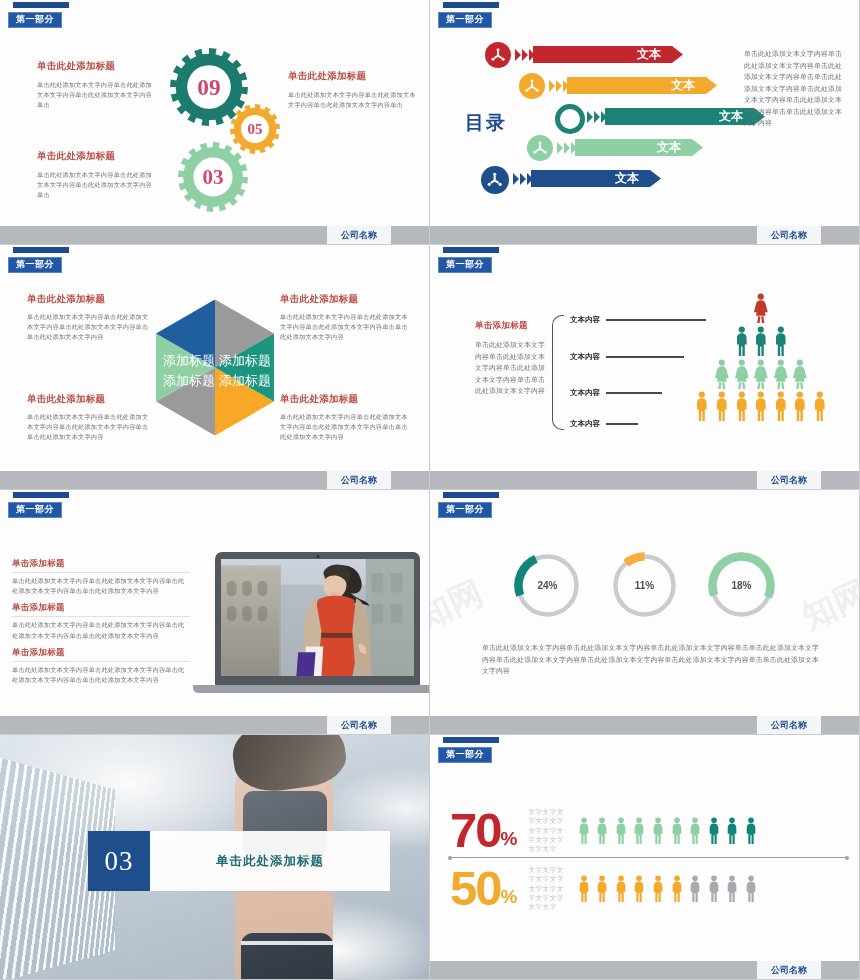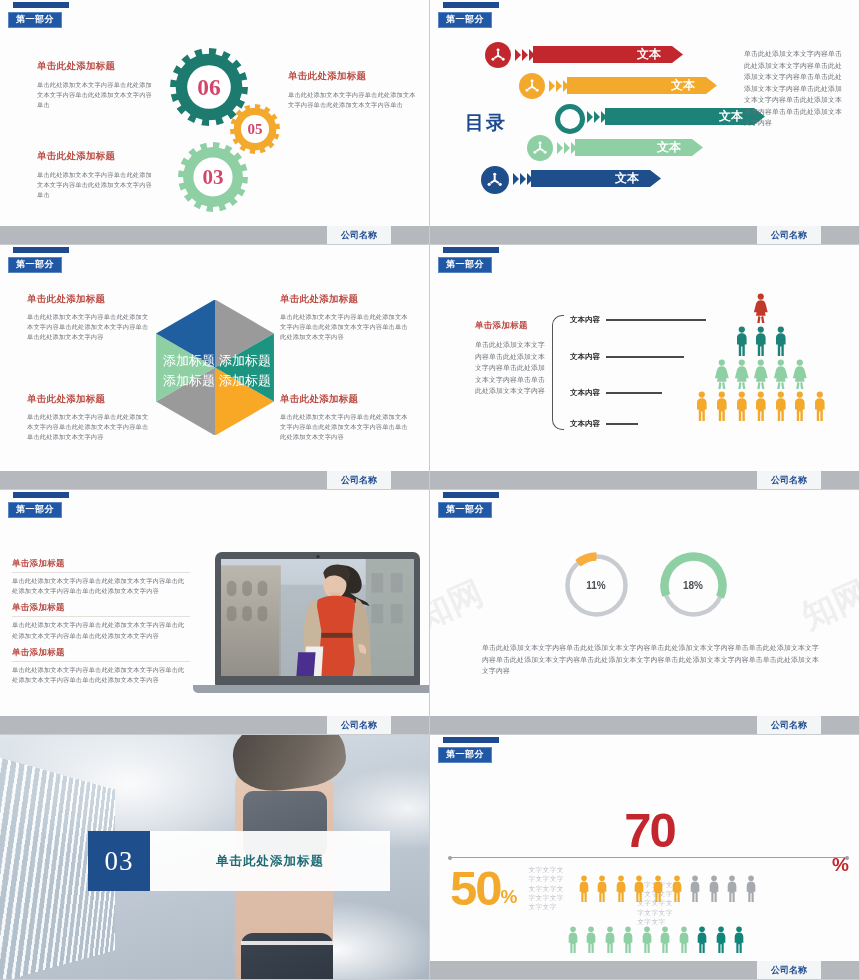--- a/index.html
+++ b/index.html
@@ -252,21 +252,21 @@
       <div class="s1-r1">
         <div class="h-title">单击此处添加标题</div>
         <div class="body-txt">单击此处添加文本文字内容单击此处添加文本文字内容单击此处添加文本文字内容单击</div>
       </div>
 
       <div class="gear" id="gear0" style="left:170px;top:48px;">
           <svg width="78" height="78" viewBox="0 0 78 78">
             <path d="M39.00,0.00L46.61,0.75L45.51,6.30L51.76,8.19L53.92,2.97L60.67,6.57L57.53,11.27L62.58,15.42L66.58,11.42L71.43,17.33L66.73,20.47L69.81,26.24L75.03,24.08L77.25,31.39L71.70,32.49L72.34,39.00L78.00,39.00L77.25,46.61L71.70,45.51L69.81,51.76L75.03,53.92L71.43,60.67L66.73,57.53L62.58,62.58L66.58,66.58L60.67,71.43L57.53,66.73L51.76,69.81L53.92,75.03L46.61,77.25L45.51,71.70L39.00,72.34L39.00,78.00L31.39,77.25L32.49,71.70L26.24,69.81L24.08,75.03L17.33,71.43L20.47,66.73L15.42,62.58L11.42,66.58L6.57,60.67L11.27,57.53L8.19,51.76L2.97,53.92L0.75,46.61L6.30,45.51L5.66,39.00L0.00,39.00L0.75,31.39L6.30,32.49L8.19,26.24L2.97,24.08L6.57,17.33L11.27,20.47L15.42,15.42L11.42,11.42L17.33,6.57L20.47,11.27L26.24,8.19L24.08,2.97L31.39,0.75L32.49,6.30L39.00,5.66Z" fill="#1d7a6e"></path>
             <circle cx="39" cy="39" r="21.840000000000003" fill="#ffffff"></circle>
           </svg>
-          <div class="num" style="font-size: 23.4px;">06</div>
+          <div class="num" style="font-size: 23.4px;">09</div>
         </div>
       <div class="gear" id="gear1" style="left:230px;top:104px;">
           <svg width="50" height="50" viewBox="0 0 50 50">
             <path d="M25.00,0.00L30.56,0.63L29.76,4.16L34.27,5.74L35.85,2.48L40.59,5.45L38.33,8.29L41.71,11.67L44.55,9.41L47.52,14.15L44.26,15.73L45.84,20.24L49.37,19.44L50.00,25.00L46.38,25.00L45.84,29.76L49.37,30.56L47.52,35.85L44.26,34.27L41.71,38.33L44.55,40.59L40.59,44.55L38.33,41.71L34.27,44.26L35.85,47.52L30.56,49.37L29.76,45.84L25.00,46.38L25.00,50.00L19.44,49.37L20.24,45.84L15.73,44.26L14.15,47.52L9.41,44.55L11.67,41.71L8.29,38.33L5.45,40.59L2.48,35.85L5.74,34.27L4.16,29.76L0.63,30.56L0.00,25.00L3.63,25.00L4.16,20.24L0.63,19.44L2.48,14.15L5.74,15.73L8.29,11.67L5.45,9.41L9.41,5.45L11.67,8.29L15.73,5.74L14.15,2.48L19.44,0.63L20.24,4.16L25.00,3.63Z" fill="#f2a92c"></path>
             <circle cx="25" cy="25" r="14.000000000000002" fill="#ffffff"></circle>
           </svg>
           <div class="num" style="font-size: 15px;">05</div>
         </div>
       <div class="gear" id="gear2" style="left:178px;top:142px;">
           <svg width="70" height="70" viewBox="0 0 70 70">
@@ -660,20 +660,24 @@
     <div class="slide-body">
       <div class="hdr">
         <div class="hdr-bar"></div>
         <div class="hdr-box">第一部分</div>
       </div>
       <div class="wm" style="left:-14px;top:92px;transform:rotate(-24deg);">知网</div>
       <div class="wm" style="right:-10px;top:92px;transform:rotate(-24deg);">知网</div>
       <div class="donuts" id="donuts">
           <div class="donut"><svg width="71" height="71" viewBox="0 0 71 71">
               <circle cx="35.5" cy="35.5" r="29" fill="none" stroke="#c8cbd0" stroke-width="4.5"></circle>
+              <circle cx="35.5" cy="35.5" r="29" fill="none" stroke="#12857b" stroke-width="8.5" stroke-linecap="butt" stroke-dasharray="43.73 182.21" transform="rotate(160 35.5 35.5) "></circle>
+            </svg><div class="pct">24%</div></div>
+          <div class="donut"><svg width="71" height="71" viewBox="0 0 71 71">
+              <circle cx="35.5" cy="35.5" r="29" fill="none" stroke="#c8cbd0" stroke-width="4.5"></circle>
               <circle cx="35.5" cy="35.5" r="29" fill="none" stroke="#f9ad3c" stroke-width="8.5" stroke-linecap="butt" stroke-dasharray="20.04 182.21" transform="rotate(-90 35.5 35.5) scale(1,-1) translate(0,-71)"></circle>
             </svg><div class="pct">11%</div></div>
           <div class="donut"><svg width="71" height="71" viewBox="0 0 71 71">
               <circle cx="35.5" cy="35.5" r="29" fill="none" stroke="#c8cbd0" stroke-width="4.5"></circle>
               <circle cx="35.5" cy="35.5" r="29" fill="none" stroke="#8ecfa4" stroke-width="8.5" stroke-linecap="butt" stroke-dasharray="112.97 182.21" transform="rotate(160 35.5 35.5) "></circle>
             </svg><div class="pct">18%</div></div>
         </div>
       <div class="s6-para body-txt lg" style="text-align:justify">单击此处添加文本文字内容单击此处添加文本文字内容单击此处添加文本文字内容单击单击此处添加文本文字内容单击此处添加文本文字内容单击此处添加文本文字内容单击此处添加文本文字内容单击单击此处添加文本文字内容</div>
     </div>
     <div class="ftr">
@@ -696,21 +700,21 @@
     </div>
   </div>
 
   <div class="slide">
     <div class="slide-body">
       <div class="hdr">
         <div class="hdr-bar"></div>
         <div class="hdr-box">第一部分</div>
       </div>
       <div id="s8wrap">
-          <div class="s8-row" style="top: 72px; flex-direction: column;">
+          <div class="s8-row" style="top: 72px;">
             <span class="s8-big" style="color:#c1272d">70</span>
             <span class="s8-pct" style="color:#c1272d">%</span>
             <span class="s8-lines">文字文字文<br>字文字文字<br>文字文字文<br>字文字文字<br>文字文字</span>
             <span class="s8-people">
               <svg width="14.040000000000001" height="27" viewBox="0 0 26 50">
     <g fill="#8ecfa4">
                   <circle cx="13" cy="6" r="5.2"></circle>
     <path d="M13 12 C8.5 12 5 14.5 5 20 L5 31 L8 31 L8 50 L12 50 L12 34 L14 34 L14 50 L18 50 L18 31 L21 31 L21 20 C21 14.5 17.5 12 13 12 Z"></path>
     </g>
               </svg>

